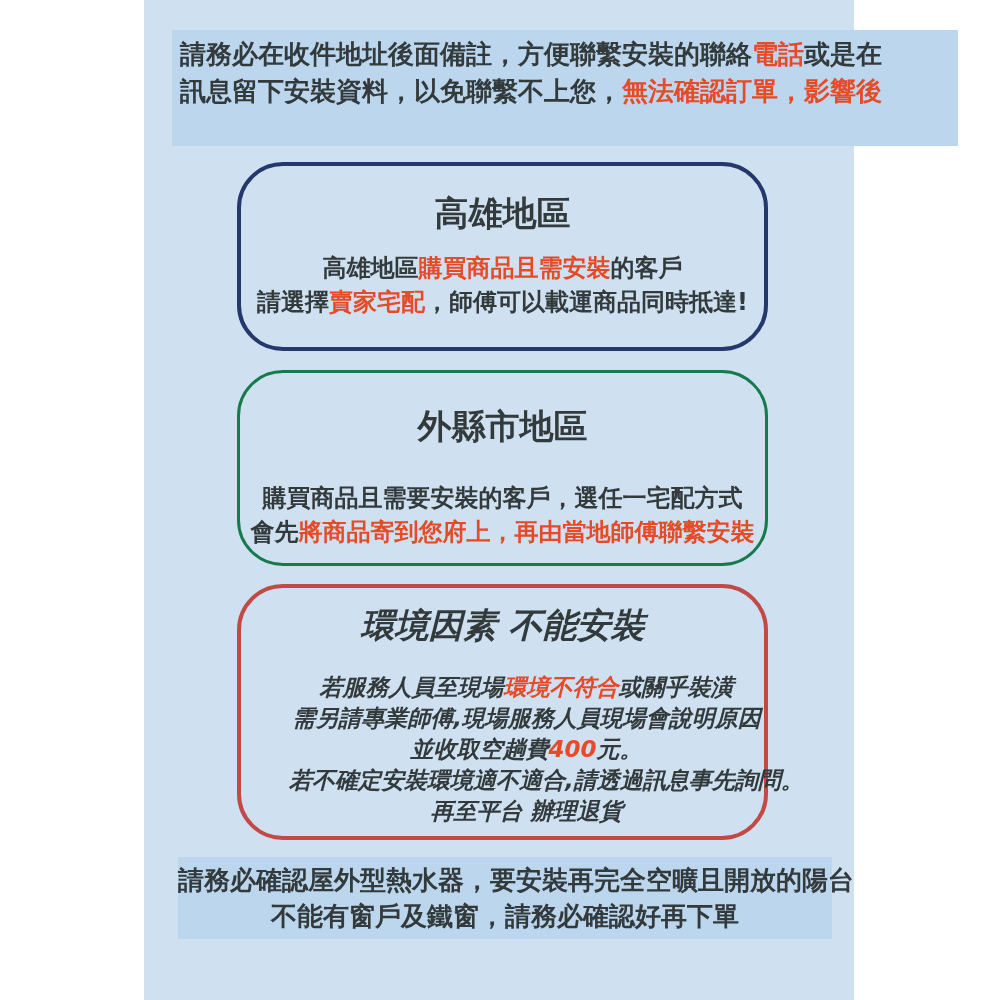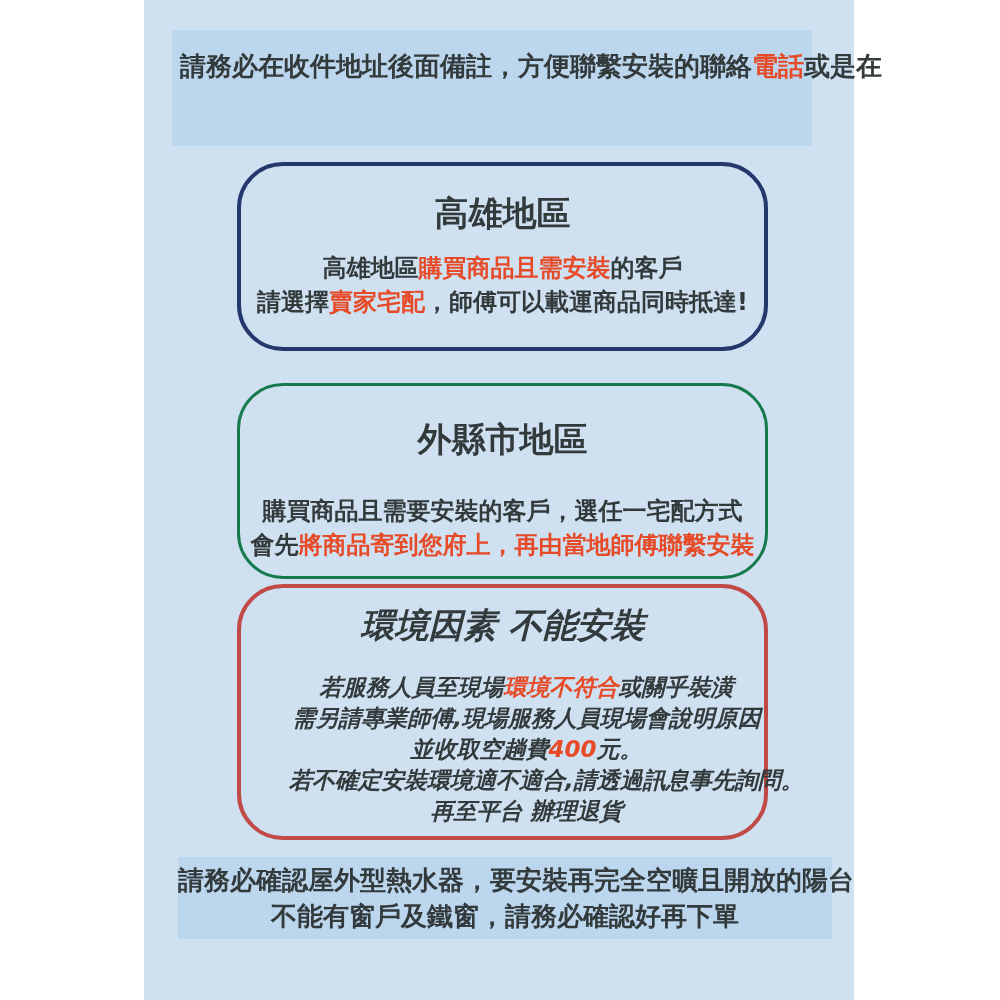--- a/index.html
+++ b/index.html
@@ -12,52 +12,53 @@
   .panel {
     position:absolute; left:144px; top:0; width:710px; height:1000px;
     background:var(--panel_bg, #cfe0f1);
   }
   .notice {
     position:absolute; box-sizing:border-box;
     background:var(--notice_bg, #bcd6ee);
     font-weight:600;
   }
   .top-notice {
-    left:172px; top:30px; width:640px; height:116px;
-    font-size:26px; line-height:37px; padding:18px 4px 0 8px; text-align:left;
+    left:172px; top:30px; width:786px; height:116px;
+    font-size:26px; line-height:37px; padding:6px 4px 0 8px; text-align:left;
   }
   .bottom-notice {
     left:178px; top:857px; width:654px; height:82px;
     font-size:26px; line-height:36px; padding-top:5px; text-align:center;
   }
   .box {
     position:absolute; left:237px; width:531px; box-sizing:border-box;
     border-radius:46px; text-align:center; background:transparent;
   }
   .box-kaohsiung  { top:162px; height:189px; border:4px solid var(--kaohsiung_border, #24386b); }
-  .box-other      { top:383px; height:196px; border:3px solid var(--other_region_border, #177a4c); }
+  .box-other      { top:370px; height:196px; border:3px solid var(--other_region_border, #177a4c); }
   .box-environment{ top:584px; height:256px; border:4px solid var(--environment_border, #c14a46);font-style:italic; }
   .box-title { font-weight:bold; font-size:34px; line-height:42px; }
   .box-kaohsiung  .box-title { margin-top:26px; }
   .box-other      .box-title { margin-top:32px; }
   .box-environment.box .box-title { margin-top:16px; }
   .box-body { font-weight:600; font-size:24px; line-height:34px; }
   .box-kaohsiung   .box-body { margin-top:17px; }
   .box-other       .box-body { margin-top:34px; }
   .box-environment .box-body { margin-top:26px; font-size:23px; line-height:31px;padding-left:48px; }
   .red { color:var(--text_red, #e64a27); }
   .line { white-space:nowrap; }
 </style>
 </head>
 <body>
 
 <div class="panel"></div>
 
 <div class="notice top-notice">
   <div class="line"><span>請務必在收件地址後面備註，方便聯繫安裝的聯絡</span><span class="red">電話</span><span>或是在</span></div>
+  <div class="line"><span>訊息留下安裝資料，以免聯繫不上您，</span><span class="red">無法確認訂單，影響後</span></div>
 </div>
 
 <div class="box box-kaohsiung">
   <div class="box-title">高雄地區</div>
   <div class="box-body">
     <div class="line"><span>高雄地區</span><span class="red">購買商品且需安裝</span><span>的客戶</span></div>
     <div class="line"><span>請選擇</span><span class="red">賣家宅配</span><span>，師傅可以載運商品同時抵達!</span></div>
   </div>
 </div>
 

